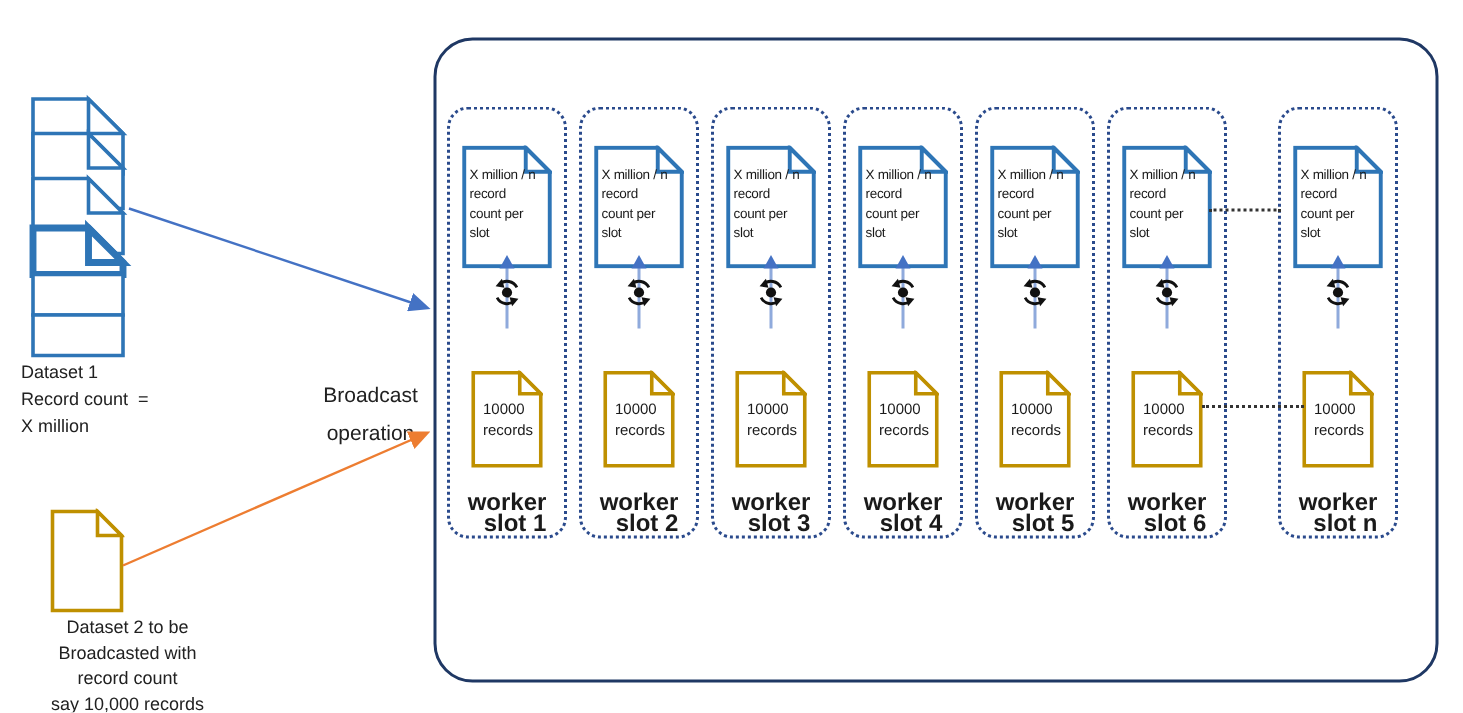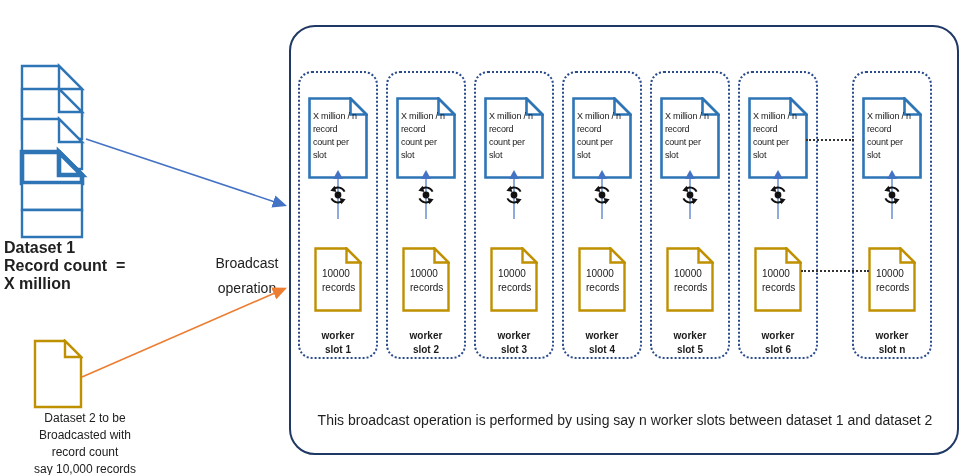--- a/index.html
+++ b/index.html
@@ -3,21 +3,21 @@
 <meta charset="utf-8">
 <style>
   html,body{margin:0;padding:0;background:#fff;}
   #canvas{
     position:relative;width:975px;height:475px;background:#ffffff;
     font-family:"Liberation Sans",sans-serif;color:#212121;overflow:hidden;
   }
   .abs{position:absolute;}
 
   
-  .ds1-label{left:4px;top:239px;width:130px;font-size:16px;line-height:18px;white-space:pre-wrap;font-weight:bold;}
+  .ds1-label{left:14px;top:239px;width:130px;font-size:12px;line-height:18px;white-space:pre-wrap;}
   .ds2-label{left:2px;top:410px;width:166px;font-size:12px;line-height:17px;text-align:center;white-space:pre-wrap;}
   .broadcast-label{left:202px;top:219px;width:90px;font-size:14px;line-height:25px;text-align:center;white-space:pre-line;margin-top:32px;}
 
   
   .outer-box{left:289px;top:25px;width:666px;height:426px;border:2.2px solid #1f3864;border-radius:26px;}
 
   
   #slots-row{position:absolute;left:298px;top:71px;display:flex;gap:8px;}
   .slot{
     width:80px;height:288px;box-sizing:border-box;border:2px dotted #2a4a8c;border-radius:14px;
@@ -39,22 +39,22 @@
 
   .flow{position:relative;width:100%;height:56px;}
   .flow-line{position:absolute;left:50%;top:6px;bottom:0;width:2.5px;margin-left:-1.25px;background:#8faadc;}
   .flow-arrowhead{
     position:absolute;left:50%;top:0;margin-left:-5.5px;width:0;height:0;
     border-left:5.5px solid transparent;border-right:5.5px solid transparent;border-bottom:9px solid #4472c4;
   }
   .sync{position:absolute;left:50%;top:50%;margin:-11px 0 0 -11px;}
 
   .slot-label{
-    margin-top:24px;font-size:10px;line-height:14px;font-weight:bold;
-    text-align:center;white-space:pre-line;color:#1a1a1a;
+    margin-top:24px;font-size:16px;line-height:14px;font-weight:bold;
+    text-align:right;white-space:pre-line;color:#1a1a1a;
   }
 
   
   .connector{height:0;border-top:2px dotted #333333;}
   .connector-top{left:806px;top:139px;width:48px;}
   .connector-bottom{left:801px;top:270px;width:68px;}
 
   .caption{
     left:300px;top:412px;width:650px;text-align:center;font-size:14px;color:#1f1f1f;
   }
@@ -379,15 +379,14 @@
 records</div>
     </div>
     <div class="slot-label">worker
 slot n</div>
   </div>
 </div>
 
   <div class="abs connector connector-top"></div>
   <div class="abs connector connector-bottom"></div>
 
-  <div class="abs caption">This broadcast operation is performed by using say n worker slots between dataset 1 and dataset 2</div>
 
 </div>
 
 </body></html>

